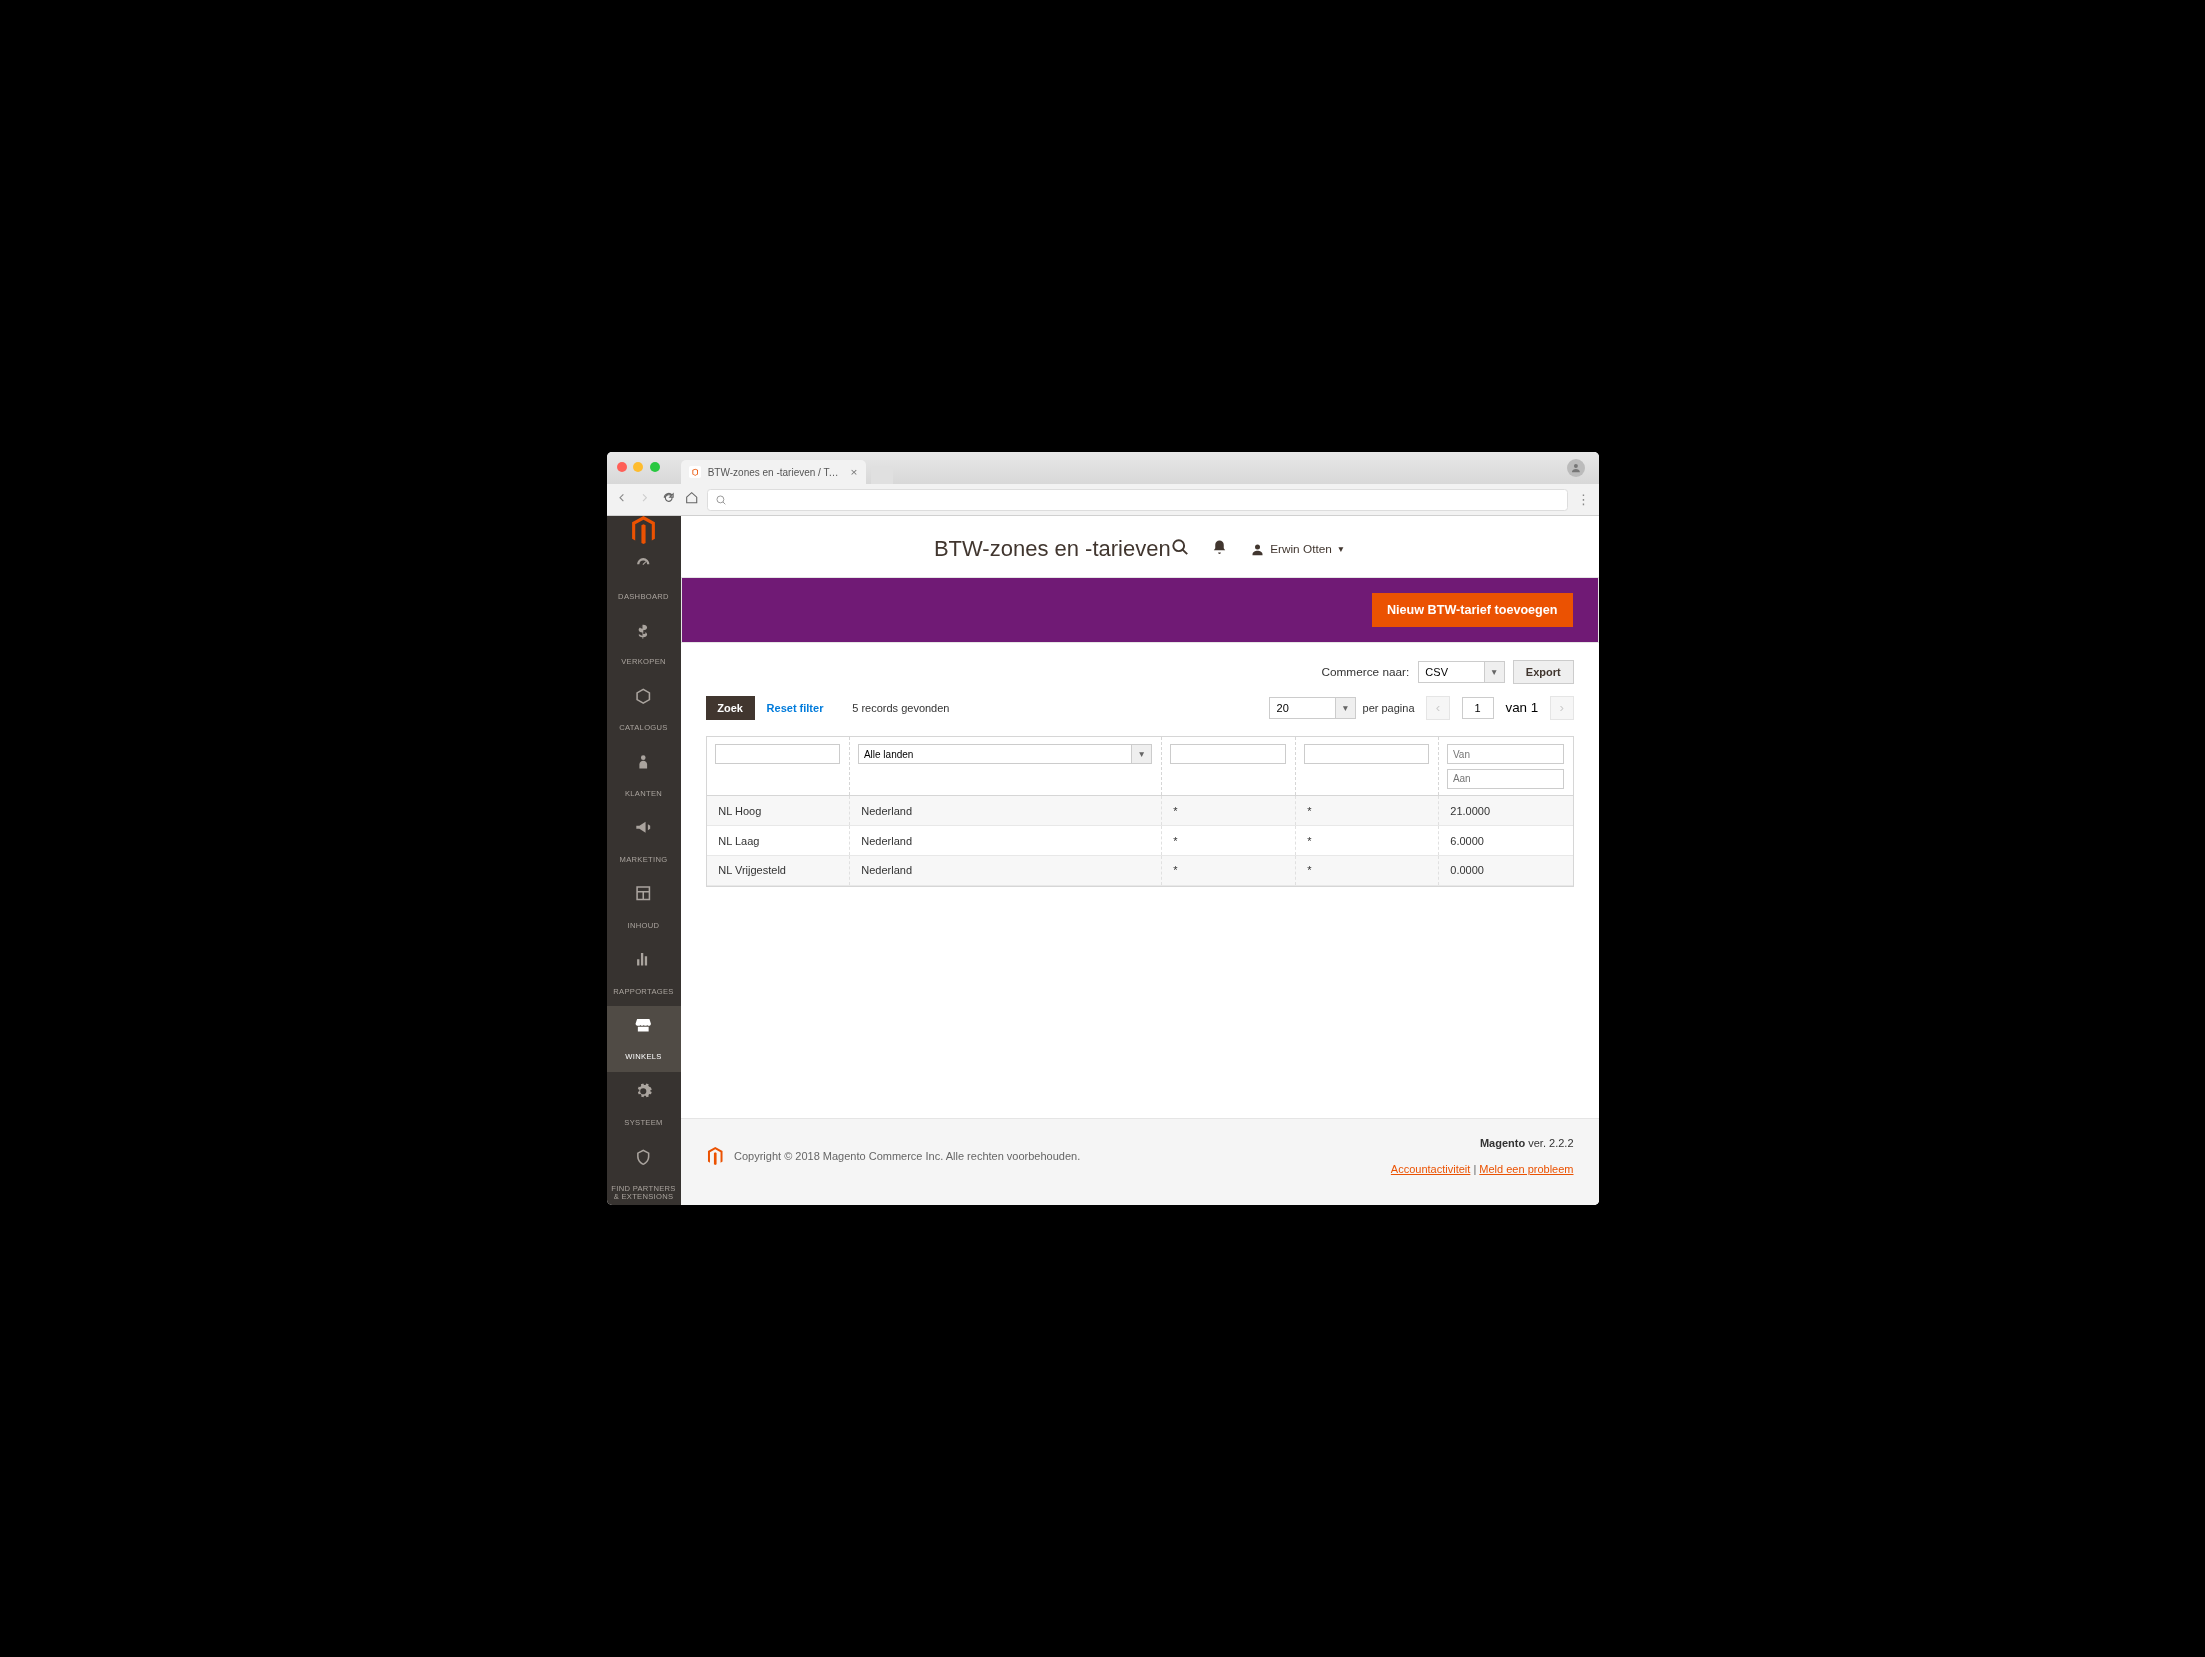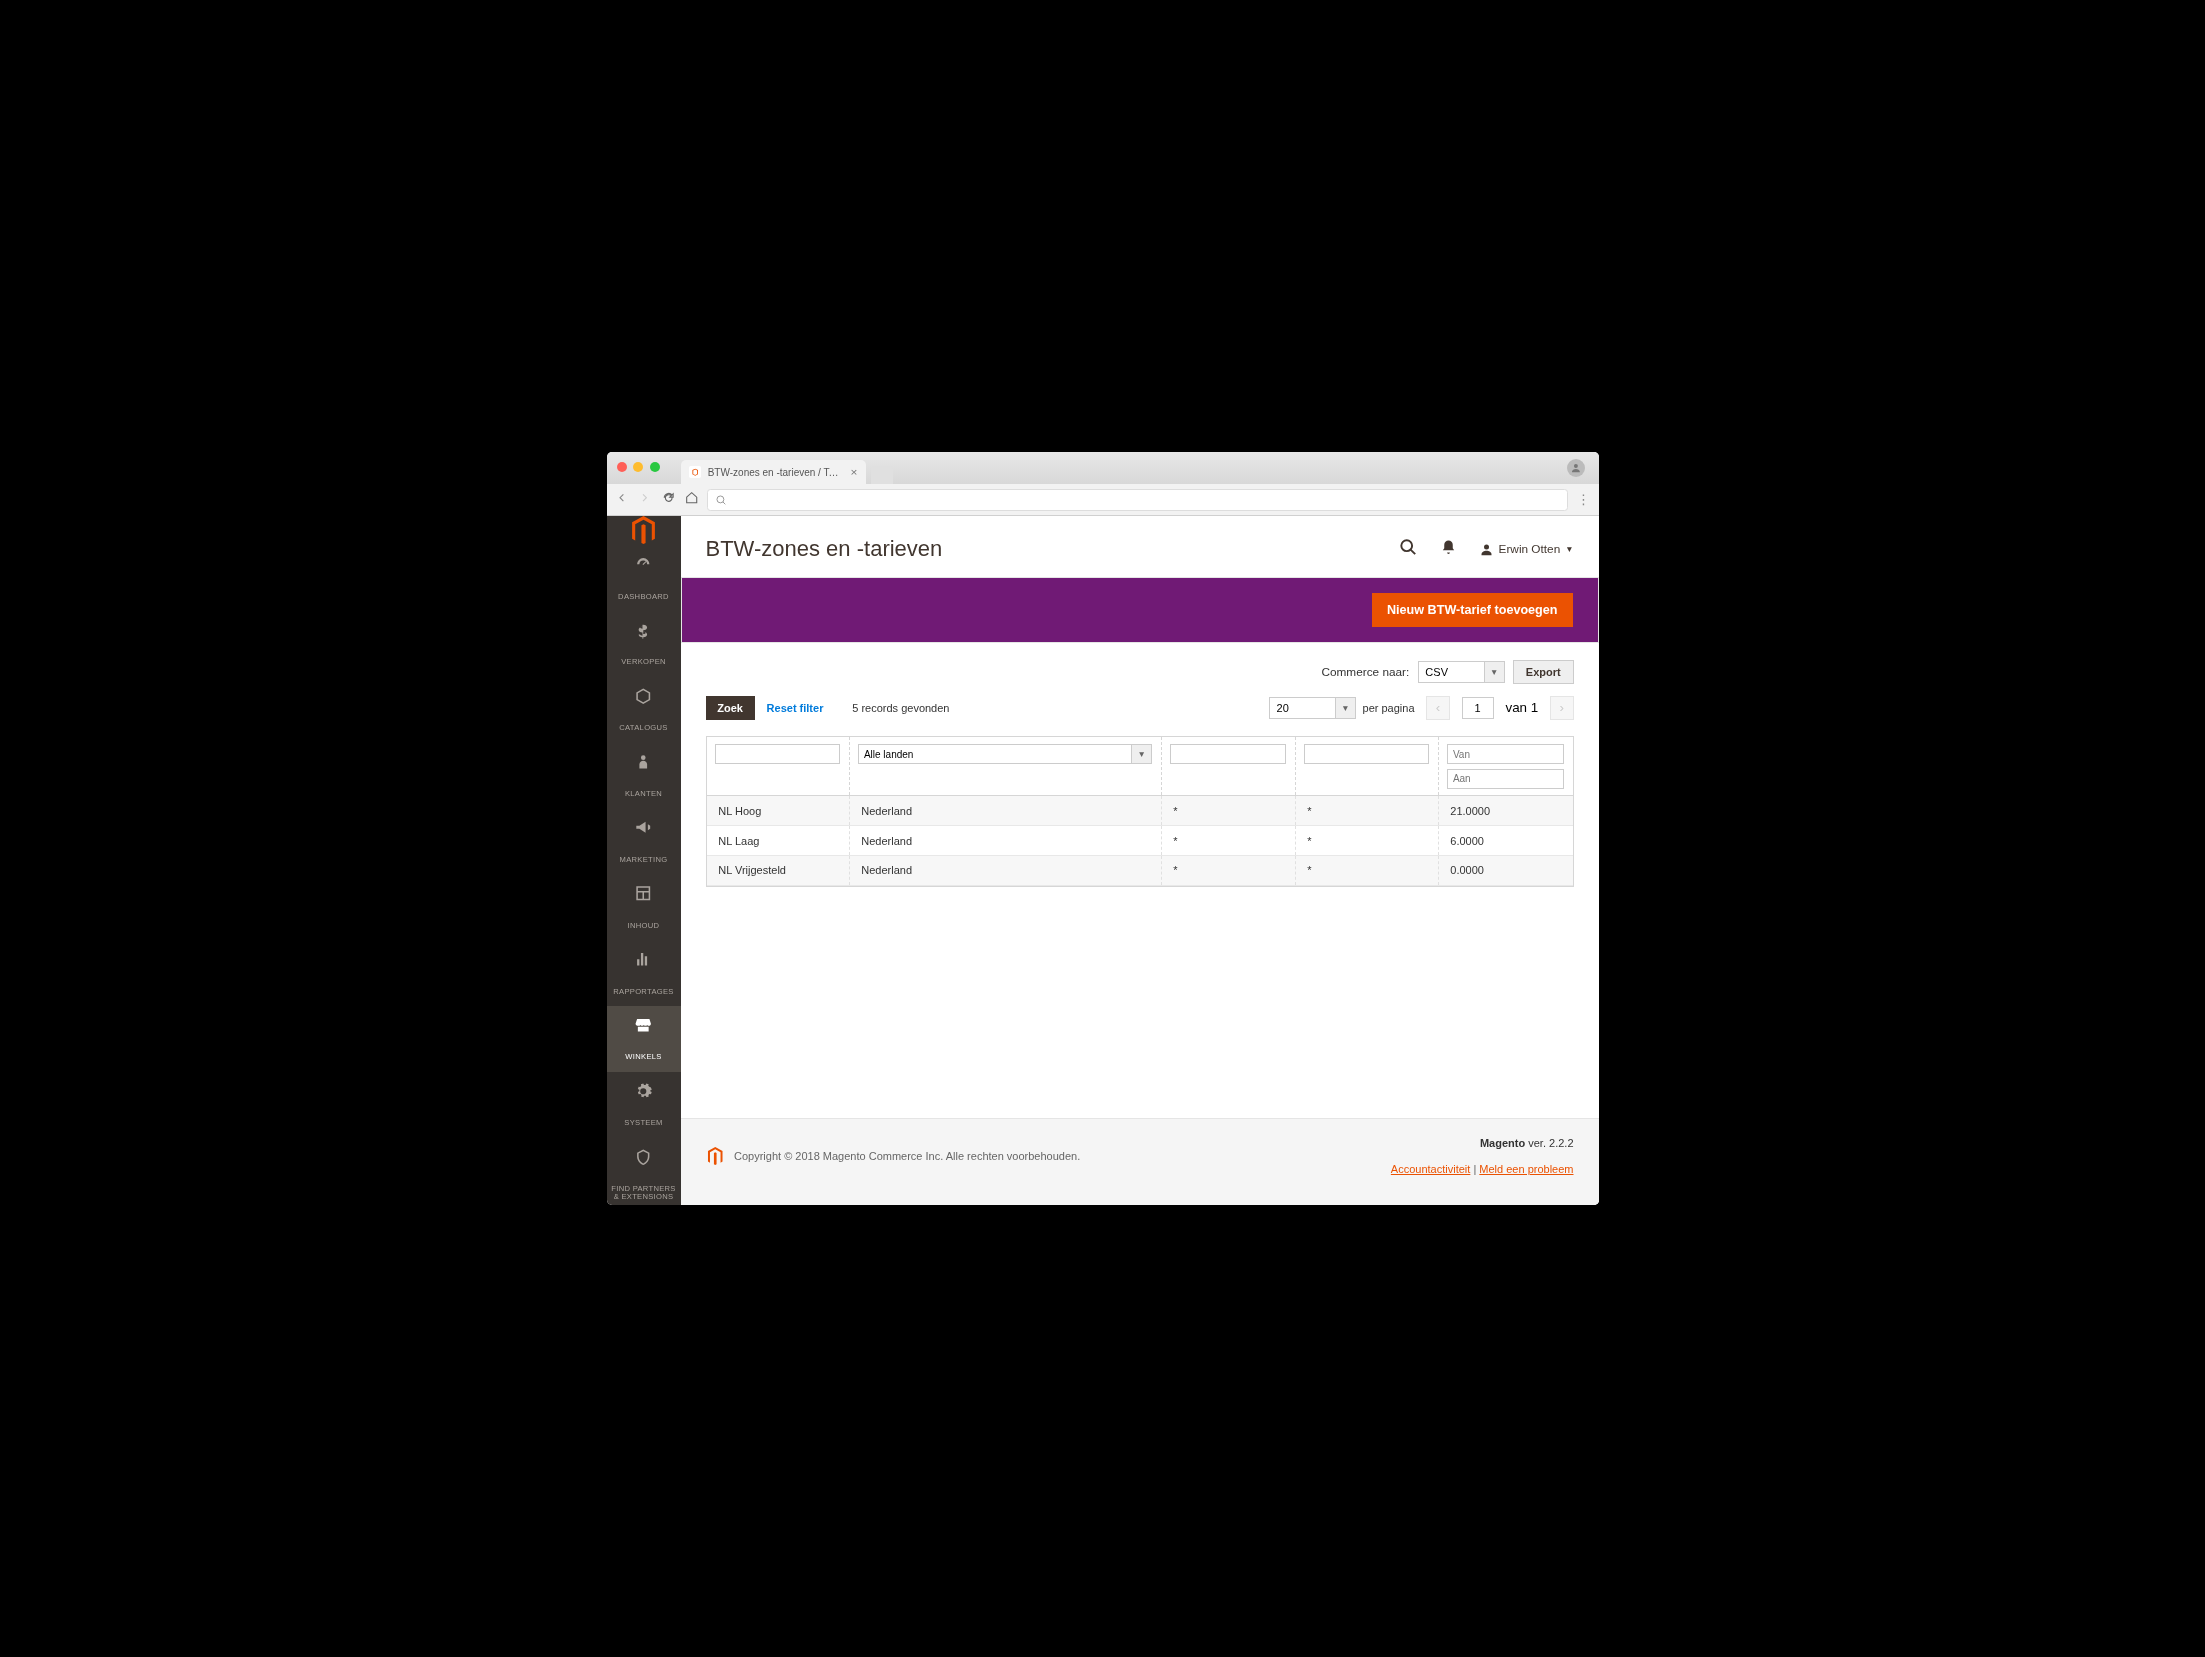--- a/index.html
+++ b/index.html
@@ -25,21 +25,21 @@
 .app { flex: 1; display: flex; overflow: hidden; }
 .sidebar { width: 74px; background: #373330; display: flex; flex-direction: column; align-items: stretch; }
 .logo { height: 59px; display: flex; align-items: center; justify-content: center; }
 .logo svg { width: 29px; height: 29px; }
 .nav-item { display: flex; flex-direction: column; align-items: center; justify-content: center; padding: 10px 3.4px; color: #aaa49e; font-size: 7.6px; letter-spacing: 0.3px; gap: 19px; cursor: pointer; }
 .nav-item.active { background: #504b45; color: #fff; }
 .nav-item svg { width: 18.5px; height: 18.5px; fill: currentColor; }
 .nav-item .label { text-align: center; line-height: 1.1; }
 .nav-sep { height: 0.8px; background: #4a4540; margin: 0 8.4px; }
 .main { flex: 1; background: #fff; overflow-y: auto; display: flex; flex-direction: column; }
-.header { padding: 20px 25px 8.4px; display: flex; align-items: center; justify-content: space-between; }
+.header { padding: 20px 25px 8.4px; display: flex; align-items: center; justify-content: center; }
 .page-title { font-size: 22px; color: #41362f; font-weight: 400; }
 .header-actions { display: flex; align-items: center; gap: 22px; }
 .header-actions .icon { color: #41362f; cursor: pointer; }
 .user { display: flex; align-items: center; gap: 5px; color: #41362f; font-size: 11.8px; cursor: pointer; }
 .user svg { width: 15px; height: 15px; fill: currentColor; }
 .user .caret { font-size: 8.4px; }
 .action-bar { background: #701a75; border: 0.8px solid #e5e5e5; margin: 6.7px 0 0; padding: 15px 25px; display: flex; justify-content: flex-end; }
 .btn-primary { background: #eb5202; color: #fff; border: none; padding: 10px 15px; font-size: 12.6px; font-weight: 600; cursor: pointer; }
 .controls { padding: 17px 25px 8.4px; }
 .export-row { display: flex; justify-content: flex-end; align-items: center; gap: 8.4px; margin-bottom: 11.8px; }

